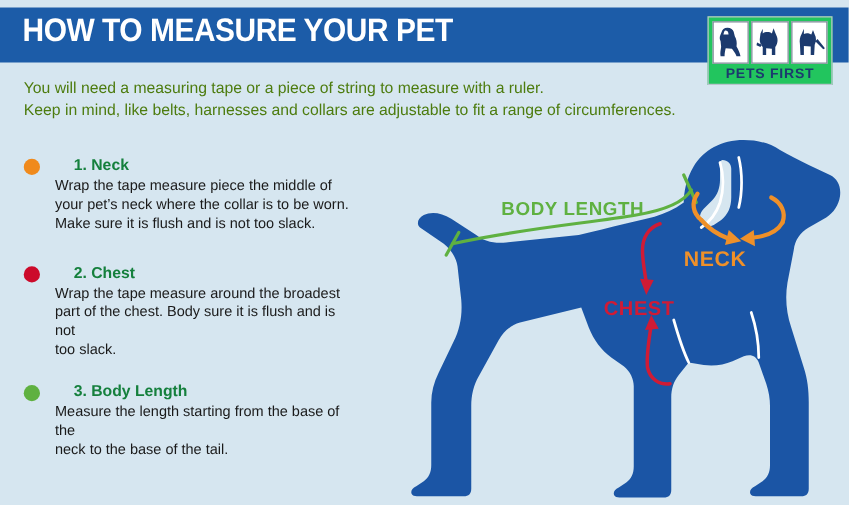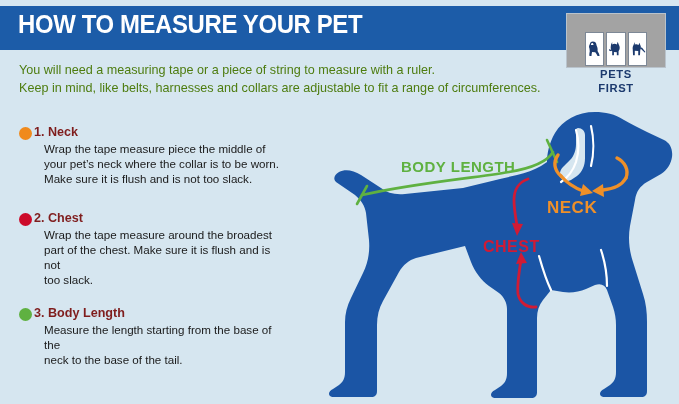--- a/index.html
+++ b/index.html
@@ -32,24 +32,24 @@
     color:#ffffff;
     transform:scaleX(0.92);
     transform-origin:left center;
     white-space:nowrap;
   }
   
   #logo{
     position:absolute;
     left:566px;top:13px;
     width:100px;height:55px;
-    background:#a3a3a3;
+    background:#22c55e;
     border:1px solid #b9c3cc;
     box-sizing:border-box;
-    padding:18px;
+    padding:3px;
   }
   #logo-panels{
     display:flex;
     gap:2px;
     height:34px;
   }
   .logo-panel{
     flex:1;
     border:1px solid #7d8896;
     box-sizing:border-box;
@@ -85,24 +85,24 @@
     left:19px;
     width:268px;
   }
   .step .bullet{
     position:absolute;
     left:0;top:3px;
     width:13px;height:13px;
     border-radius:50%;
   }
   .step .s-title{
-    margin-left:15px;
+    margin-left:40px;
     font-size:12.6px;
     font-weight:bold;
-    color:#7f1d1d;
+    color:#15803d;
     line-height:16px;
   }
   .step .s-body{
     margin-left:25px;
     margin-top:1px;
     font-size:11.6px;
     line-height:15px;
     color:#1a1a1a;
   }
   #step-1{top:124px;}
@@ -162,21 +162,21 @@
       <div>your pet’s neck where the collar is to be worn.</div>
       <div>Make sure it is flush and is not too slack.</div>
     </div>
   </div>
 
   <div class="step" id="step-2">
     <div class="bullet" style="background:#cc0a2a;"></div>
     <div class="s-title">2. Chest</div>
     <div class="s-body">
       <div>Wrap the tape measure around the broadest</div>
-      <div>part of the chest. Make sure it is flush and is not</div>
+      <div>part of the chest. Body sure it is flush and is not</div>
       <div>too slack.</div>
     </div>
   </div>
 
   <div class="step" id="step-3">
     <div class="bullet" style="background:#5fb141;"></div>
     <div class="s-title">3. Body Length</div>
     <div class="s-body">
       <div>Measure the length starting from the base of the</div>
       <div>neck to the base of the tail.</div>

